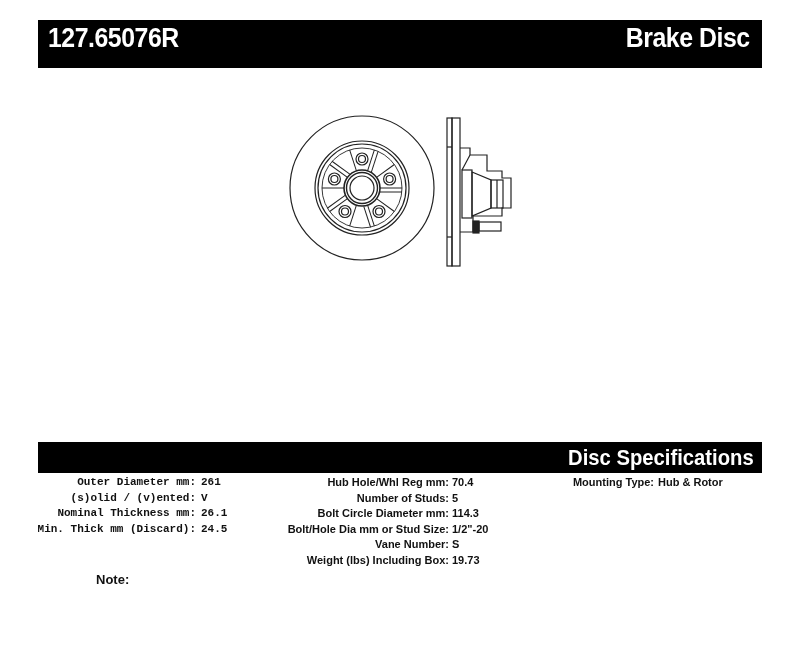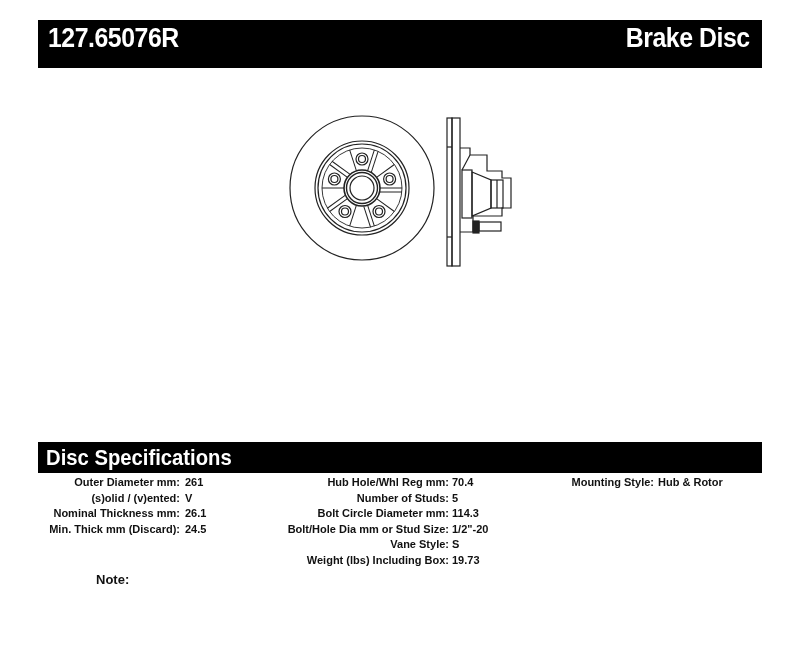--- a/index.html
+++ b/index.html
@@ -1,28 +1,28 @@
 <!DOCTYPE html>
 <html><head>
   <meta charset="utf-8">
   <style>
     html, body { margin:0; padding:0; }
     body { width:800px; height:655px; background:#ffffff; position:relative; font-family:"Liberation Sans", sans-serif; overflow:hidden; }
     .title-bar { position:absolute; left:38px; top:20px; width:724px; height:48px; background:#000; color:#fff; }
     .part-number { position:absolute; left:10px; top:3px; font-size:27px; font-weight:bold; letter-spacing:-0.5px; transform:scaleX(0.92); transform-origin:left center; }
     .product-type { position:absolute; right:12px; top:3px; font-size:27px; font-weight:bold; letter-spacing:-0.5px; transform:scaleX(0.92); transform-origin:right center; }
     .drawing { position:absolute; left:280px; top:110px; width:240px; height:170px; }
-    .spec-bar { position:absolute; left:38px; top:442px; width:724px; height:31px; background:#000; color:#fff; text-align:left; }
+    .spec-bar { position:absolute; left:38px; top:442px; width:724px; height:31px; background:#000; color:#fff; text-align:right; }
     .spec-title { display:inline-block; font-size:22px; font-weight:bold; line-height:31px; transform:scaleX(0.92); }
     .spec-col { position:absolute; top:475px; font-size:11px; font-weight:bold; color:#111; }
     .spec-row { height:15.6px; line-height:15.6px; white-space:nowrap; position:relative; }
     .spec-label { position:absolute; text-align:right; }
     .spec-value { position:absolute; }
     .col1 .spec-label { right:0; width:220px; }
-    .col1 { left:0px; width:186px; }
+    .col1 { left:16px; width:186px;font-family:Liberation Mono, monospace; }
     .col1 .spec-label { left:0; width:180px; }
     .col1 .spec-value { left:185px; }
     .col2 { left:267px; width:260px; }
     .col2 .spec-label { left:0; width:182px; }
     .col2 .spec-value { left:185px; }
     .col3 { left:560px; width:220px; }
     .col3 .spec-label { left:0; width:94px; }
     .col3 .spec-value { left:98px; }
     .note { position:absolute; left:96px; top:572px; font-size:13px; font-weight:bold; color:#111;text-align:center; }
   </style>
@@ -129,29 +129,29 @@
     </div>
   <div class="spec-row">
       <span class="spec-label">Bolt Circle Diameter mm:</span>
       <span class="spec-value">114.3</span>
     </div>
   <div class="spec-row">
       <span class="spec-label">Bolt/Hole Dia mm or Stud Size:</span>
       <span class="spec-value">1/2"-20</span>
     </div>
   <div class="spec-row">
-      <span class="spec-label">Vane Style:</span>
+      <span class="spec-label">Vane Number:</span>
       <span class="spec-value">S</span>
     </div>
   <div class="spec-row">
       <span class="spec-label">Weight (lbs) Including Box:</span>
       <span class="spec-value">19.73</span>
     </div>
 </div>
 
 <div class="spec-col col3">
   <div class="spec-row">
-      <span class="spec-label">Mounting Style:</span>
+      <span class="spec-label">Mounting Type:</span>
       <span class="spec-value">Hub &amp; Rotor</span>
     </div>
 </div>
 
 <div class="note">Note:</div>
 
 </body></html>

